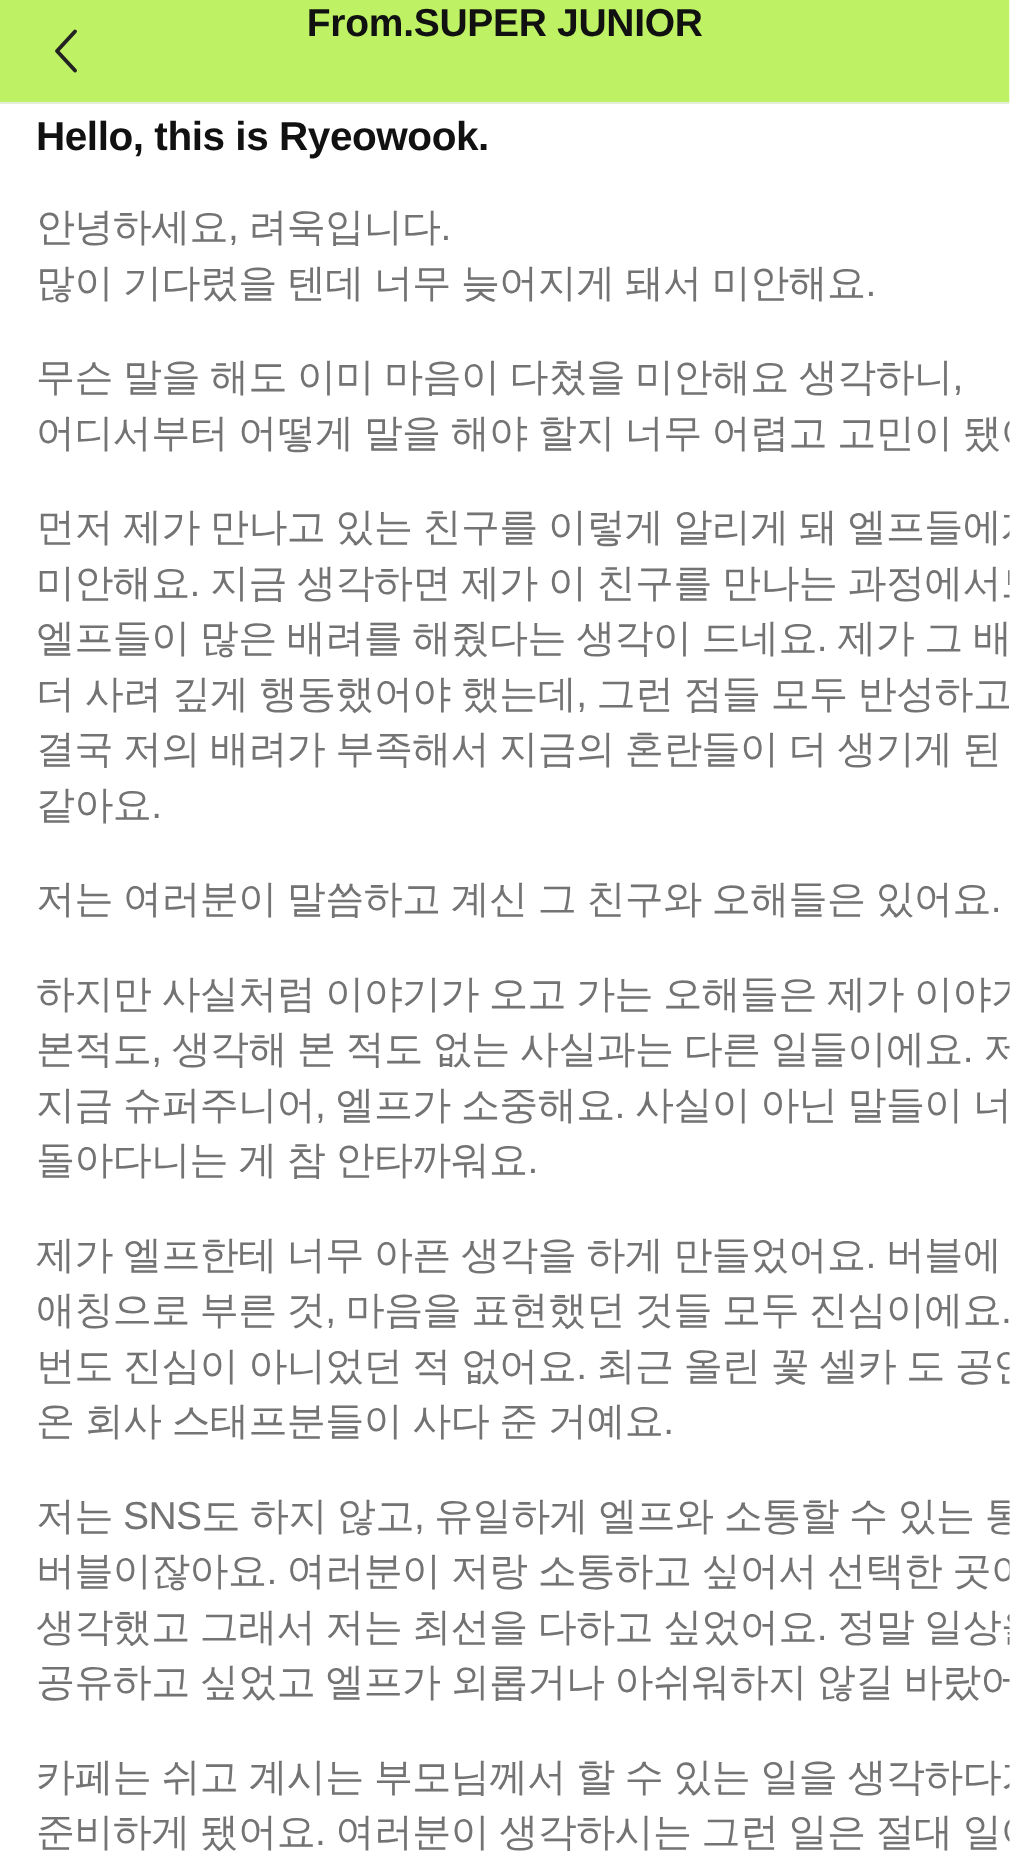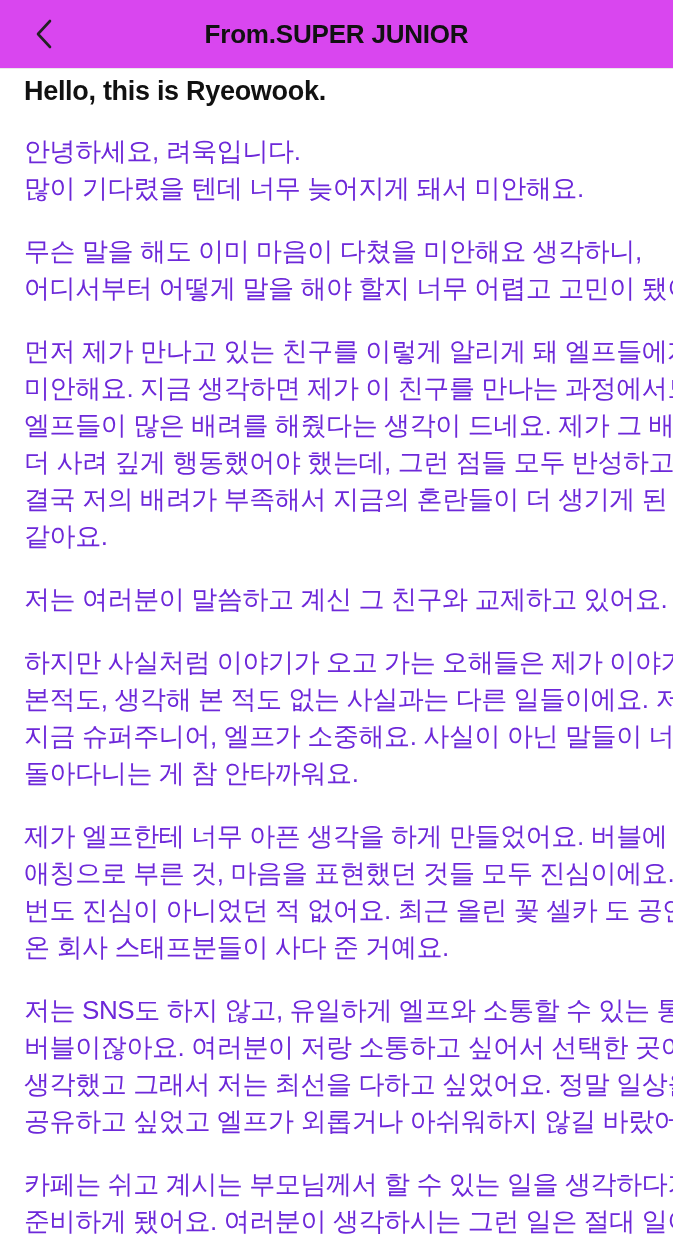--- a/index.html
+++ b/index.html
@@ -11,24 +11,24 @@
     width: 673px;
     height: 1244px;
     overflow: hidden;
     background: #ffffff;
     font-family: "Liberation Sans", "DejaVu Sans", sans-serif;
     color: #1b1b1b;
   }
   .app-header {
     position: relative;
     height: 69px;
-    background: #d946ef;
+    background: #bef264;
     border-bottom: 1px solid #e9e9e9;
     display: flex;
-    align-items: center;
+    align-items: flex-start;
     justify-content: center;
   }
   .back-button {
     position: absolute;
     left: 22px;
     top: 50%;
     transform: translateY(-50%);
     width: 44px;
     height: 44px;
     padding: 0;
@@ -58,21 +58,21 @@
     line-height: 32px;
     font-weight: 800;
     letter-spacing: -0.3px;
     color: #111111;
   }
   .letter-paragraph {
     margin: 0 0 26px 0;
     font-size: 26px;
     line-height: 37px;
     font-weight: 400;
-    color: #6d28d9;
+    color: #737373;
     white-space: pre;
     letter-spacing: -0.4px;
   }
   .letter-paragraph:last-child {
     margin-bottom: 0;
   }
 </style>
 </head>
 <body>
 
@@ -92,21 +92,21 @@
   <p class="letter-paragraph">안녕하세요, 려욱입니다.
 많이 기다렸을 텐데 너무 늦어지게 돼서 미안해요.</p>
   <p class="letter-paragraph">무슨 말을 해도 이미 마음이 다쳤을 미안해요 생각하니,
 어디서부터 어떻게 말을 해야 할지 너무 어렵고 고민이 됐어요.</p>
   <p class="letter-paragraph">먼저 제가 만나고 있는 친구를 이렇게 알리게 돼 엘프들에게 정말
 미안해요. 지금 생각하면 제가 이 친구를 만나는 과정에서도
 엘프들이 많은 배려를 해줬다는 생각이 드네요. 제가 그 배려에 좀
 더 사려 깊게 행동했어야 했는데, 그런 점들 모두 반성하고 있어요.
 결국 저의 배려가 부족해서 지금의 혼란들이 더 생기게 된 거
 같아요.</p>
-  <p class="letter-paragraph">저는 여러분이 말씀하고 계신 그 친구와 교제하고 있어요.</p>
+  <p class="letter-paragraph">저는 여러분이 말씀하고 계신 그 친구와 오해들은 있어요.</p>
   <p class="letter-paragraph">하지만 사실처럼 이야기가 오고 가는 오해들은 제가 이야기해
 본적도, 생각해 본 적도 없는 사실과는 다른 일들이에요. 저에겐
 지금 슈퍼주니어, 엘프가 소중해요. 사실이 아닌 말들이 너무 많이
 돌아다니는 게 참 안타까워요.</p>
   <p class="letter-paragraph">제가 엘프한테 너무 아픈 생각을 하게 만들었어요. 버블에
 애칭으로 부른 것, 마음을 표현했던 것들 모두 진심이에요. 단 한
 번도 진심이 아니었던 적 없어요. 최근 올린 꽃 셀카 도 공연 보러
 온 회사 스태프분들이 사다 준 거예요.</p>
   <p class="letter-paragraph">저는 SNS도 하지 않고, 유일하게 엘프와 소통할 수 있는 통로가
 버블이잖아요. 여러분이 저랑 소통하고 싶어서 선택한 곳이라

